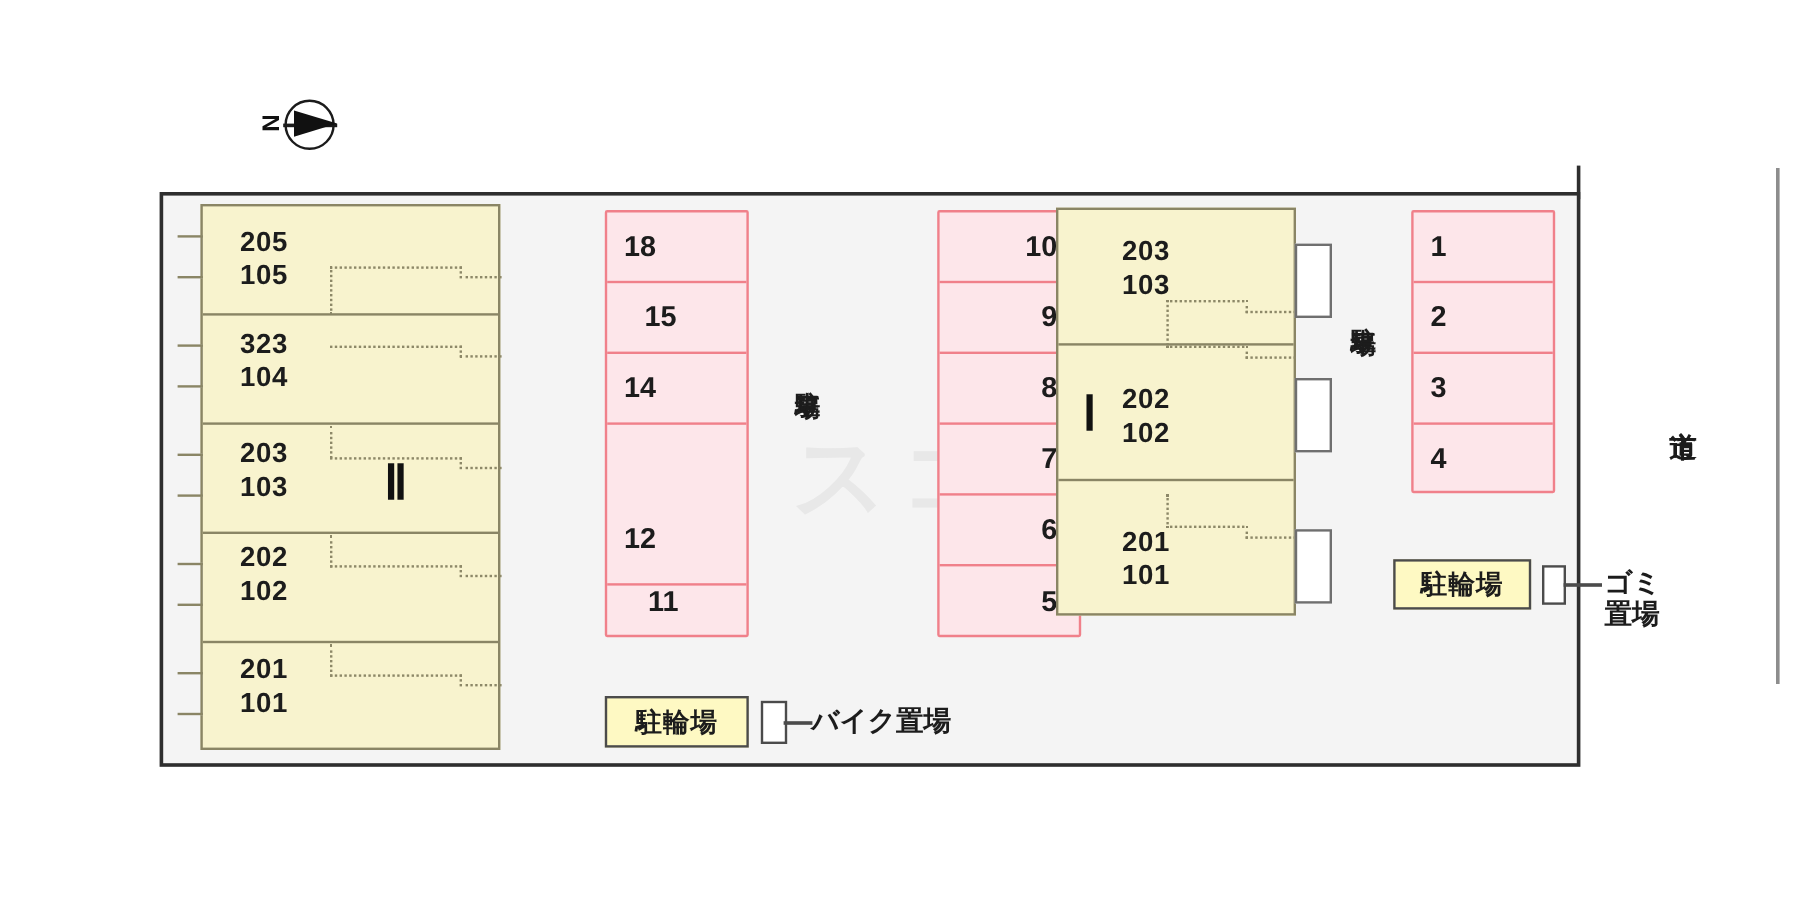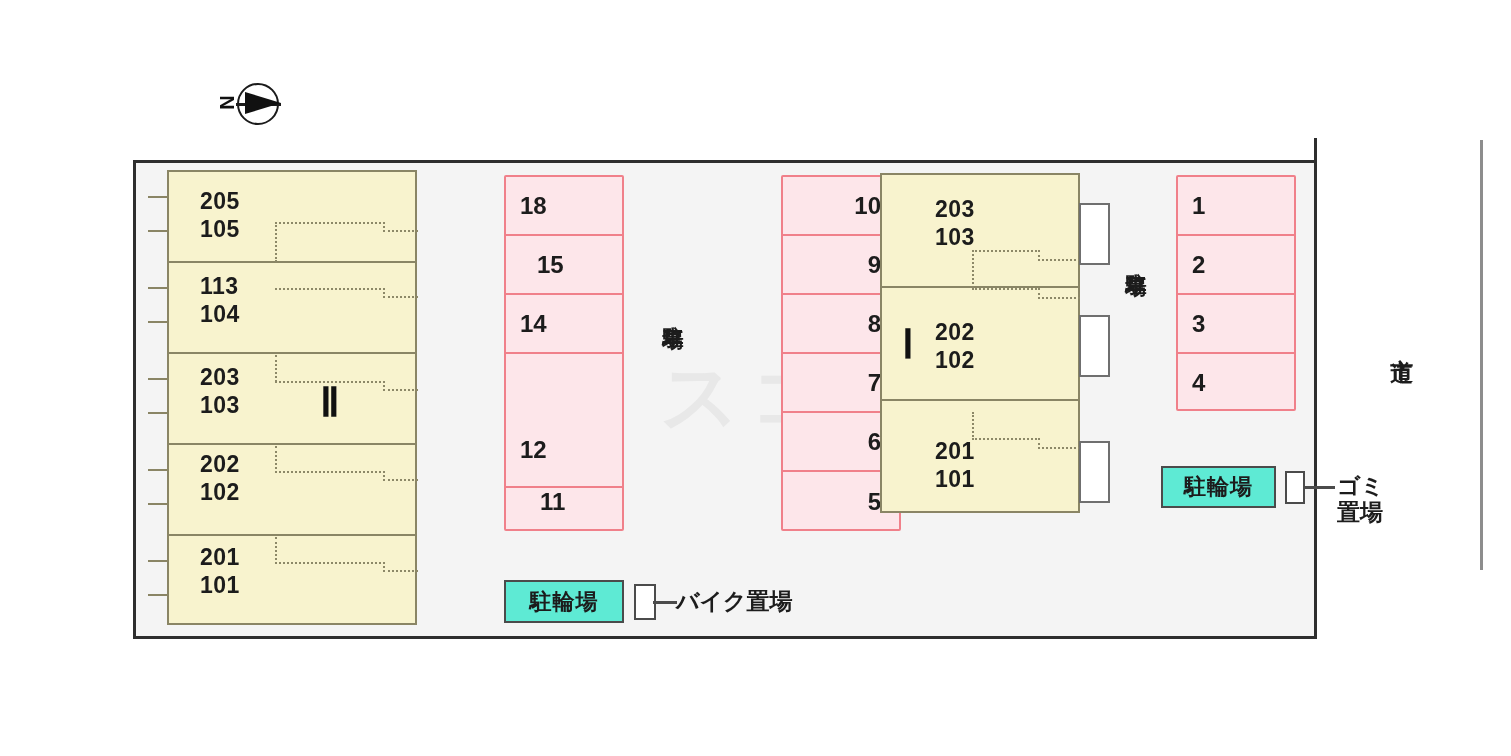--- a/index.html
+++ b/index.html
@@ -197,21 +197,21 @@
     writing-mode: vertical-rl;
     text-orientation: upright;
     letter-spacing: 2px;
     line-height: 1.05;
     font-family: "DejaVu Sans", "Liberation Sans", sans-serif;
   }
 
   
   .boxed {
     position: absolute;
-    background: #5eead4;
+    background: #fef9c3;
     border: 2.5px solid #4b4b4b;
     box-sizing: border-box;
     display: flex;
     align-items: center;
     justify-content: center;
     font-size: 22px;
     font-weight: 700;
     color: #1c1c1c;
     letter-spacing: 1px;
     font-family: "DejaVu Sans", "Liberation Sans", sans-serif;
@@ -278,21 +278,21 @@
   </div>
 
   <div class="notch" style="left:148px; top:196px; width:21px; height:36px;"></div>
   <div class="notch" style="left:148px; top:287px; width:21px; height:36px;"></div>
   <div class="notch" style="left:148px; top:378px; width:21px; height:36px;"></div>
   <div class="notch" style="left:148px; top:469px; width:21px; height:36px;"></div>
   <div class="notch" style="left:148px; top:560px; width:21px; height:36px;"></div>
 
   <div class="unit-label" style="left:200px; top:187px;"><span>205</span><br><span>105</span></div>
 
-  <div class="unit-label" style="left:200px; top:272px;"><span>113</span><br><span>104</span></div>
+  <div class="unit-label" style="left:200px; top:272px;"><span>323</span><br><span>104</span></div>
 
   <div class="unit-label" style="left:200px; top:363px;"><span>203</span><br><span>103</span></div>
 
   <div class="unit-label" style="left:200px; top:450px;"><span>202</span><br><span>102</span></div>
 
   <div class="unit-label" style="left:200px; top:543px;"><span>201</span><br><span>101</span></div>
 
   <div class="dashed-vert" style="left:275px; top:222px;  height:40px;"></div>
   <div class="dashed-run" style="left:275px; top:222px;  width:110px;"></div>
   <div class="dashed-run" style="left:383px; top:230px;  width:35px;"></div>

